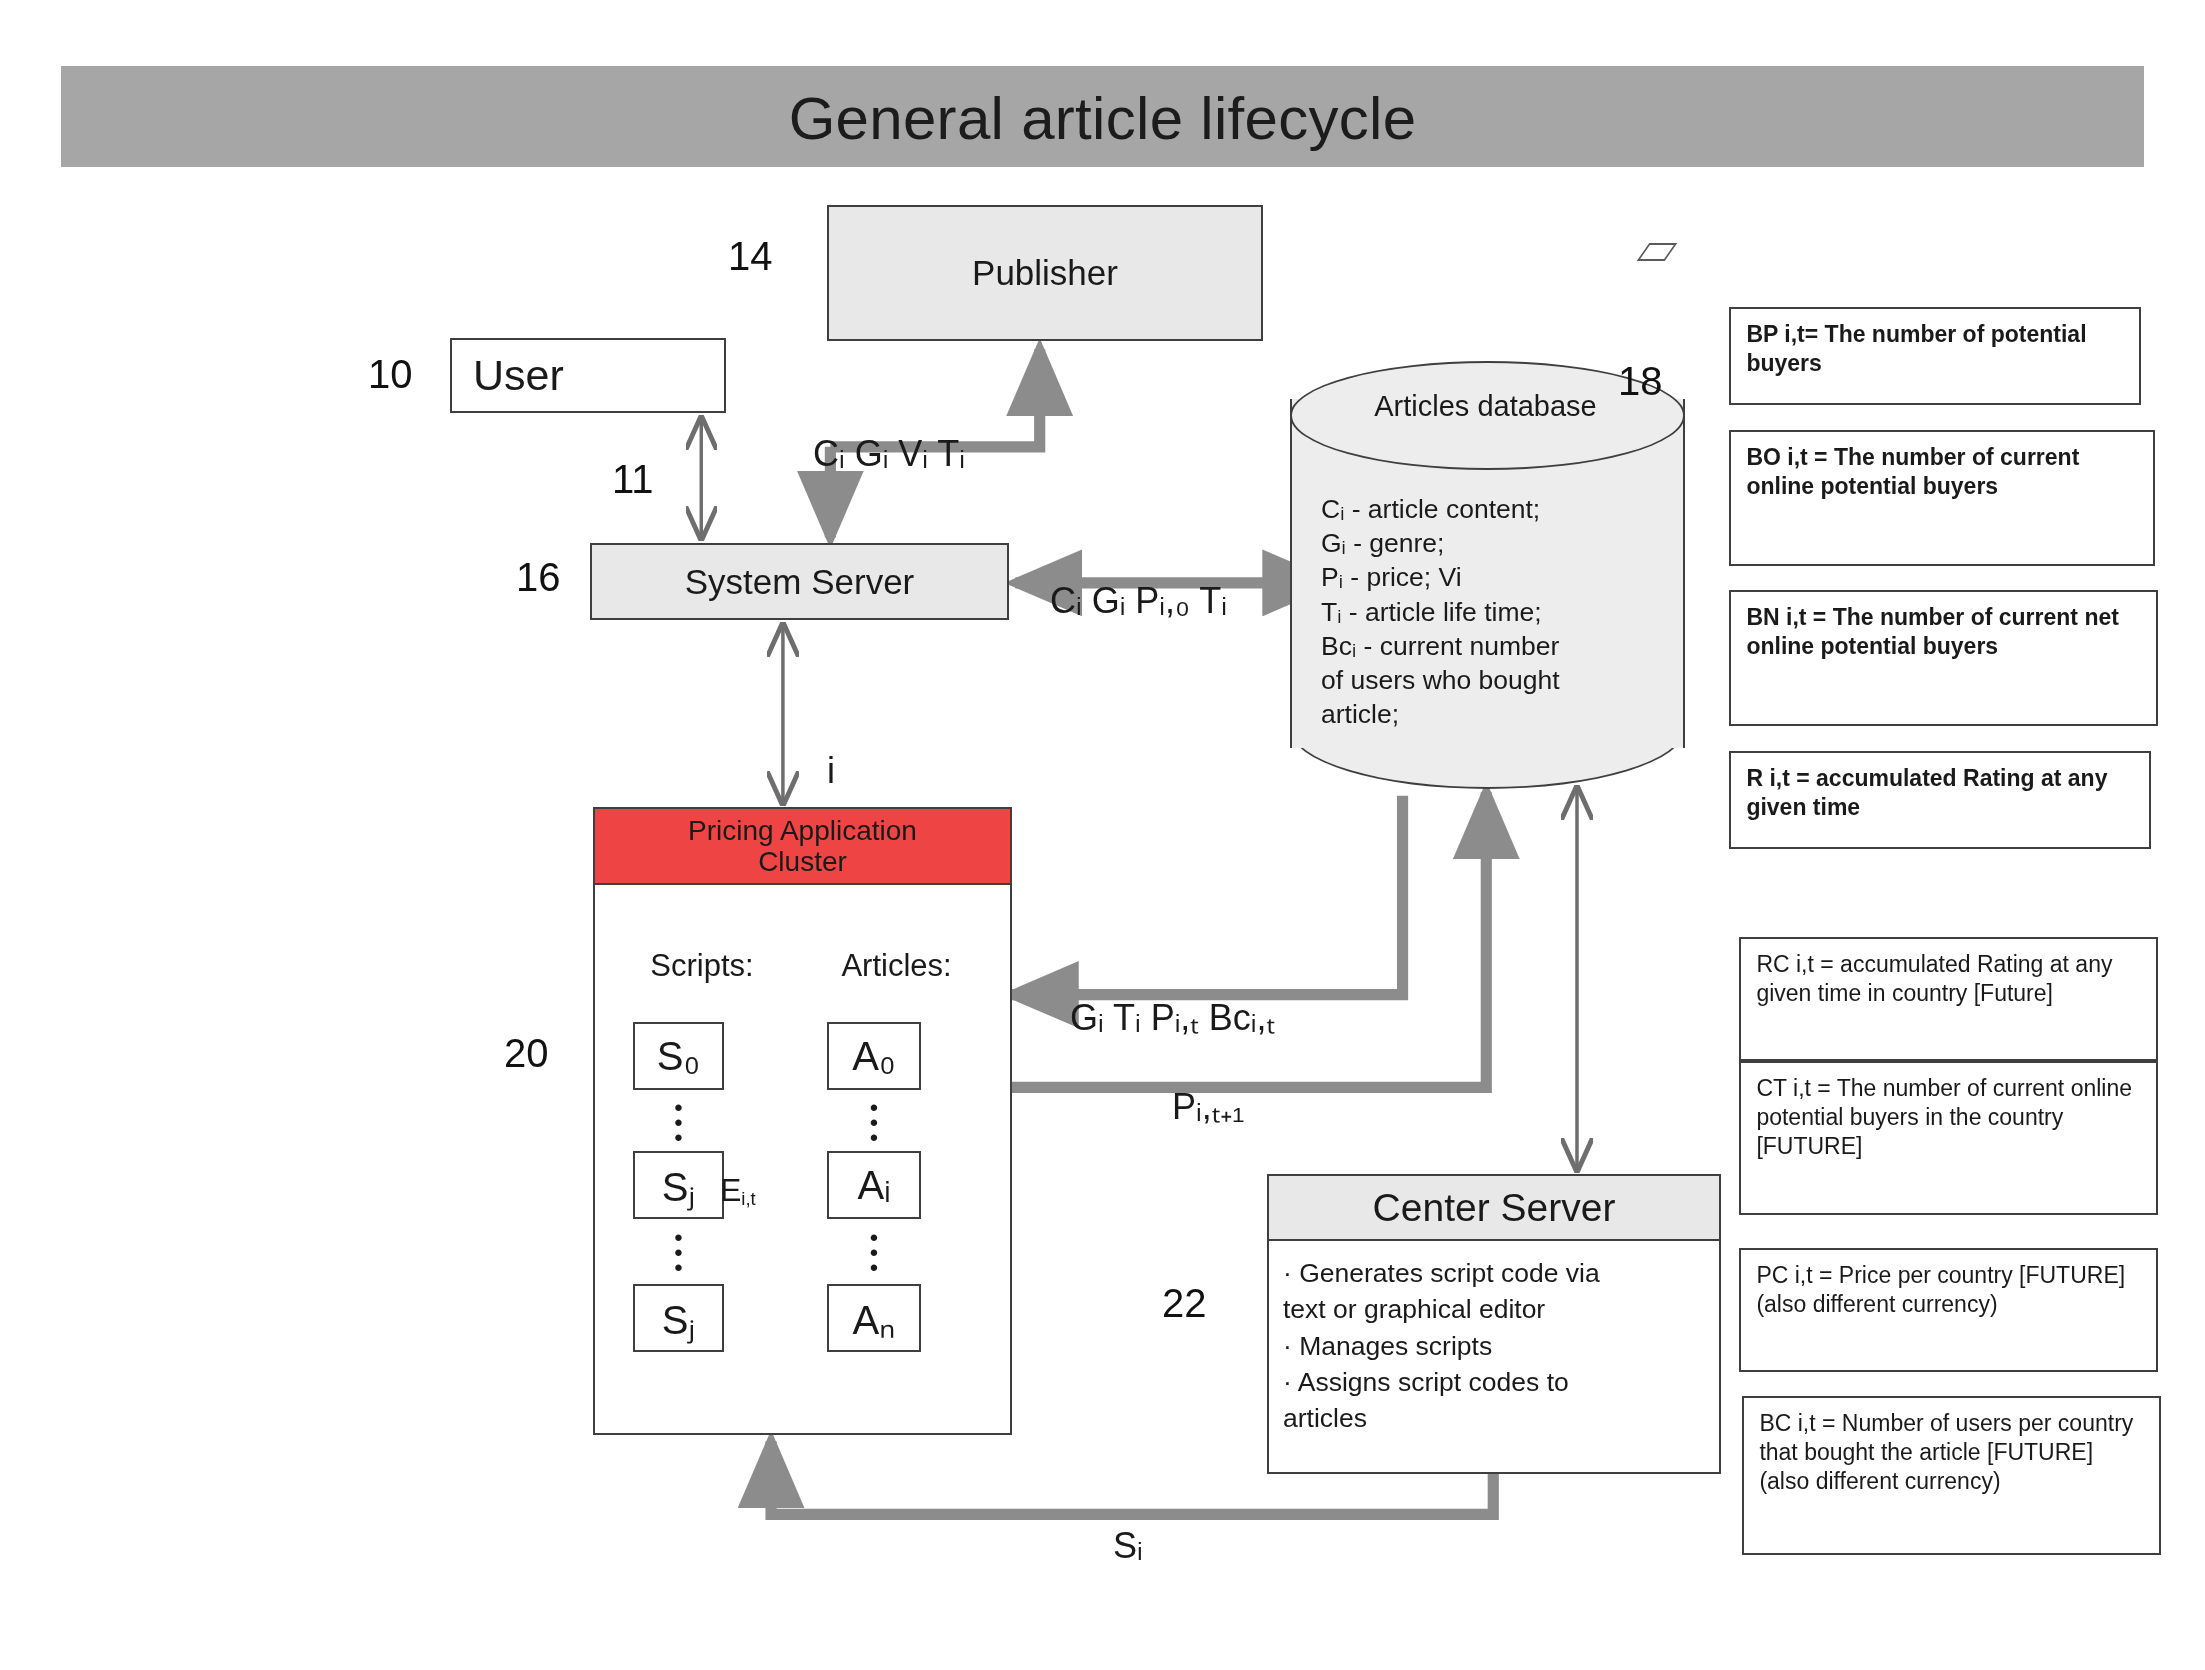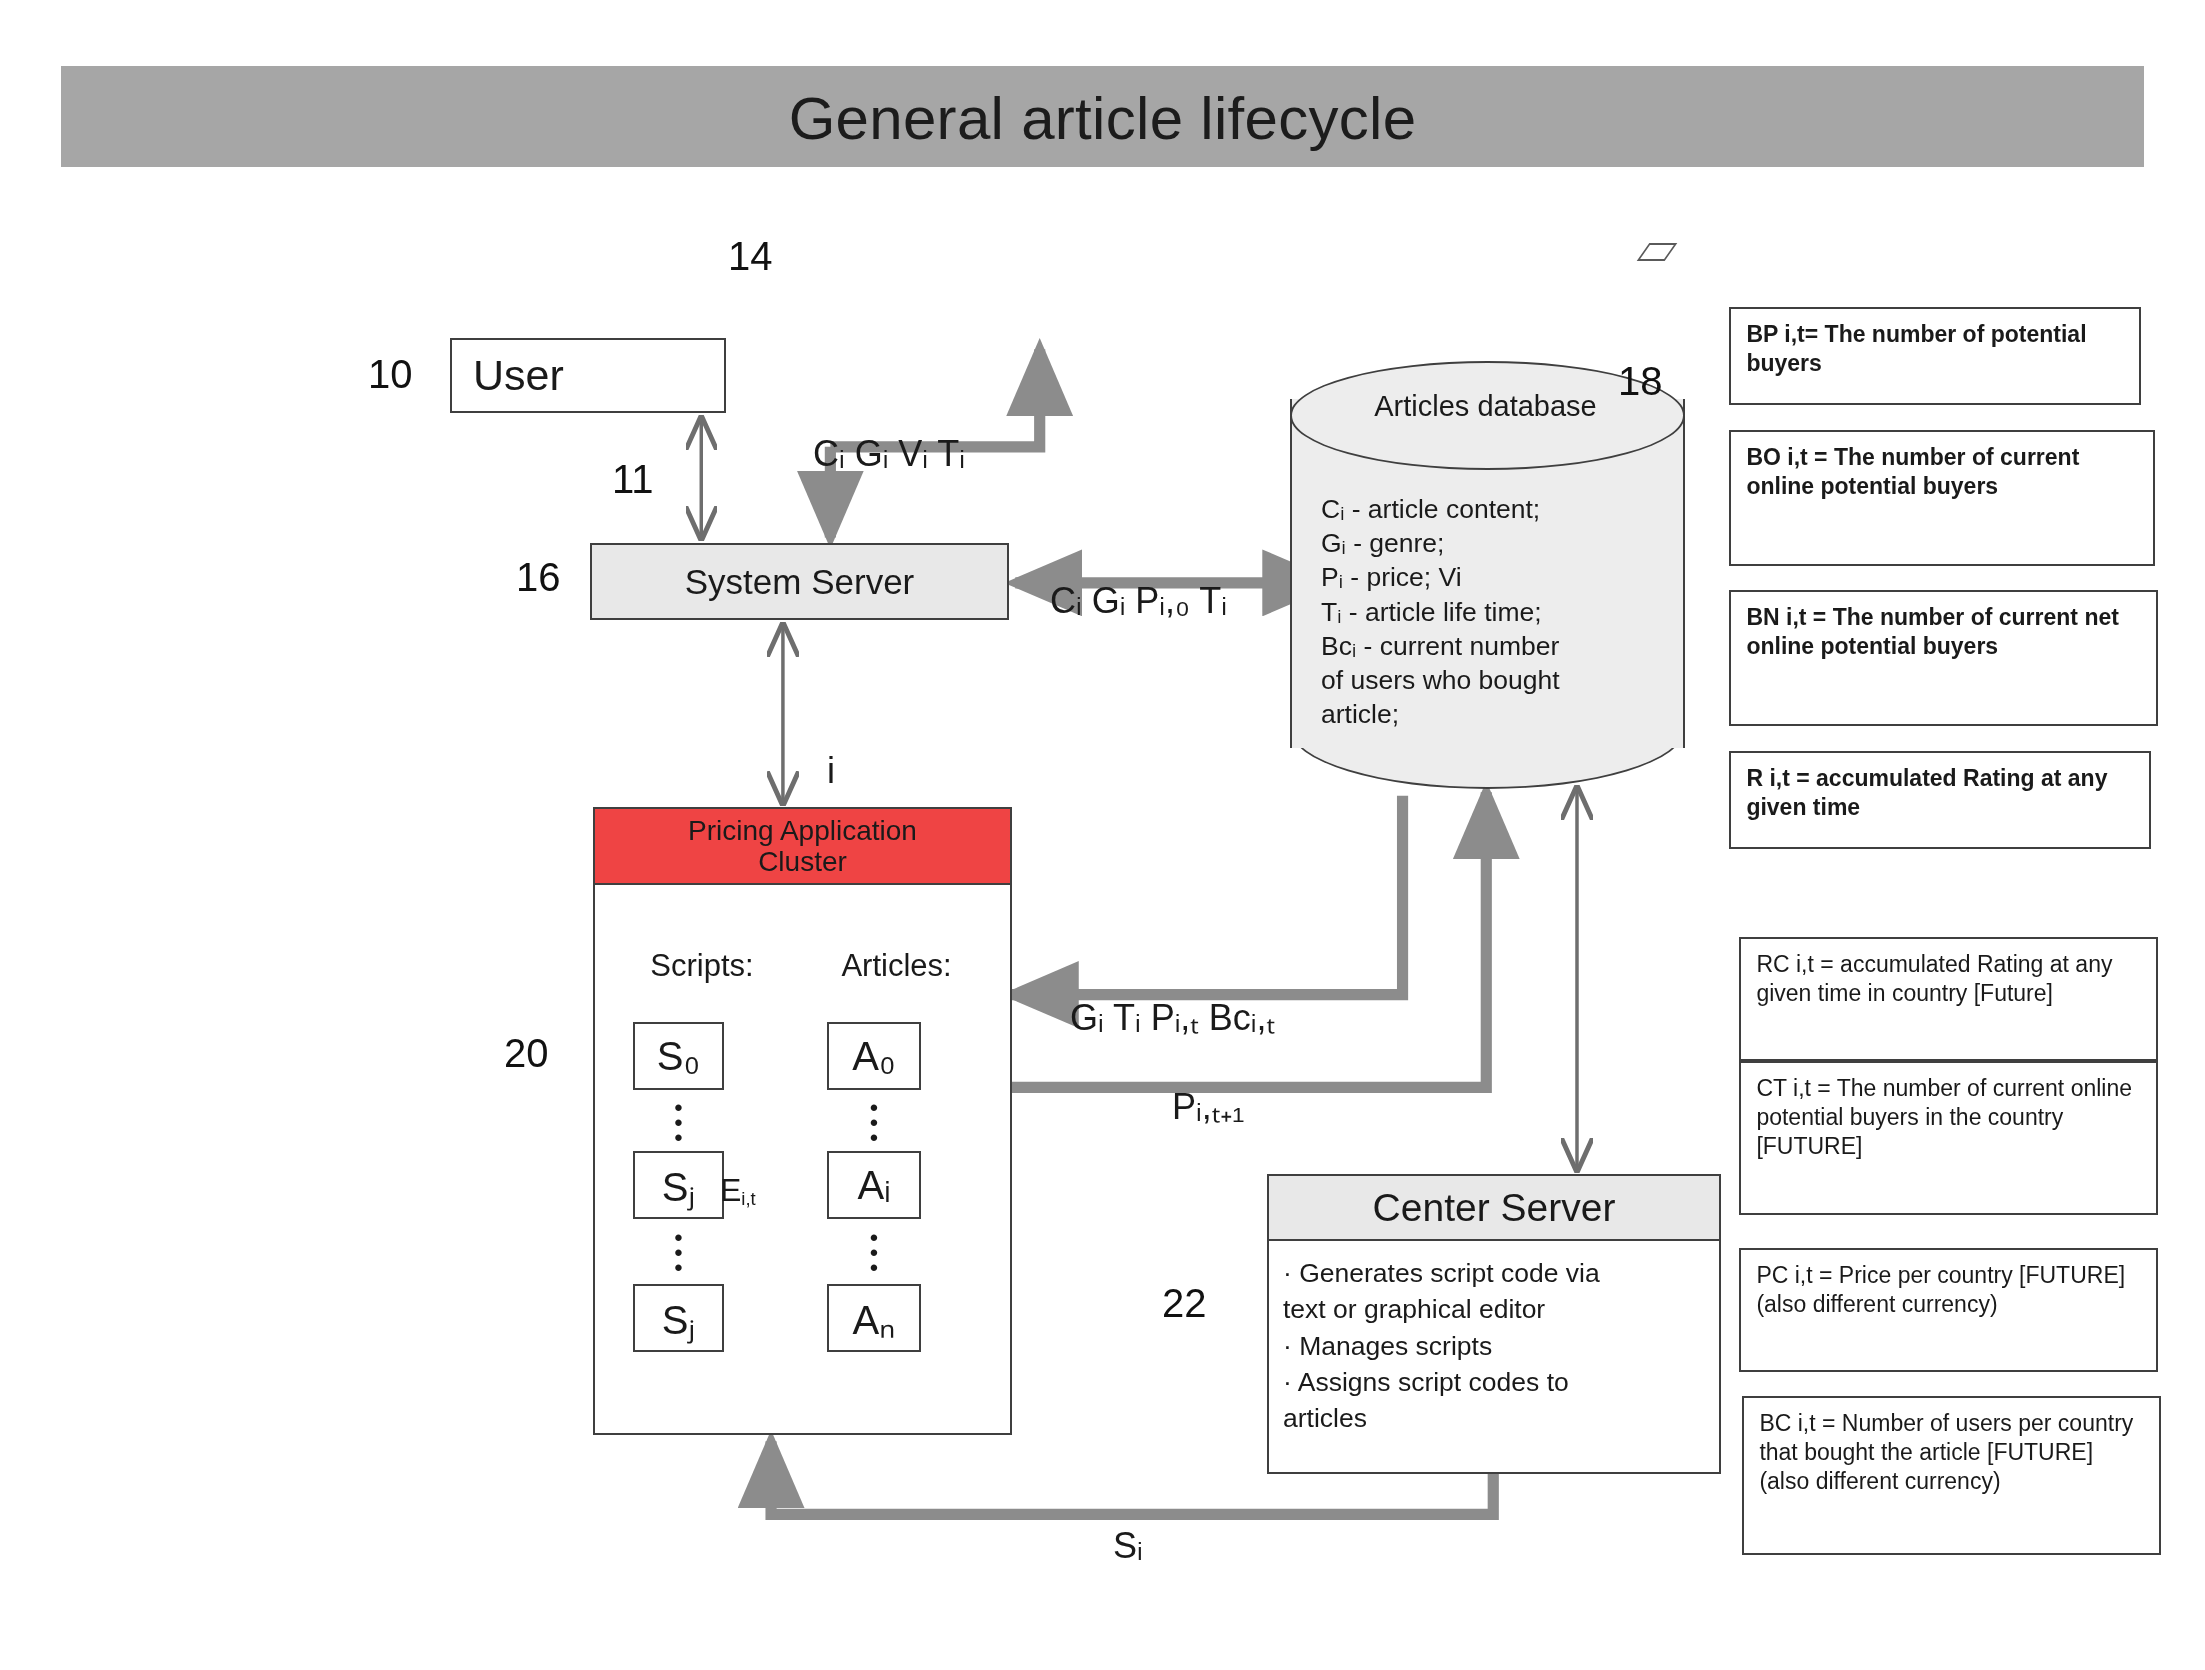--- a/index.html
+++ b/index.html
@@ -161,20 +161,23 @@
       <path d="M1072,1700 A60,60 0 0 1 1178,1690" marker-end="url(#thickHead)"></path>
       <path d="M1178,1772 A60,60 0 0 1 1074,1766" marker-end="url(#thickHead)"></path>
     </g>
   </svg>
 
   <div class="abs" id="title-bar"></div>
   <div class="abs" id="title-text">General article lifecycle</div>
 
   <div class="abs" id="deco-mark"></div>
 
+  <div class="abs box box-gray" id="publisher">
+    <span>Publisher</span>
+  </div>
   <div class="abs ref" id="ref14">14</div>
 
   <div class="abs box box-white" id="user">
     <span>User</span>
   </div>
   <div class="abs ref" id="ref10">10</div>
 
   <div class="abs ref" id="ref11">11</div>
 
   <div class="abs box box-gray" id="system-server">

